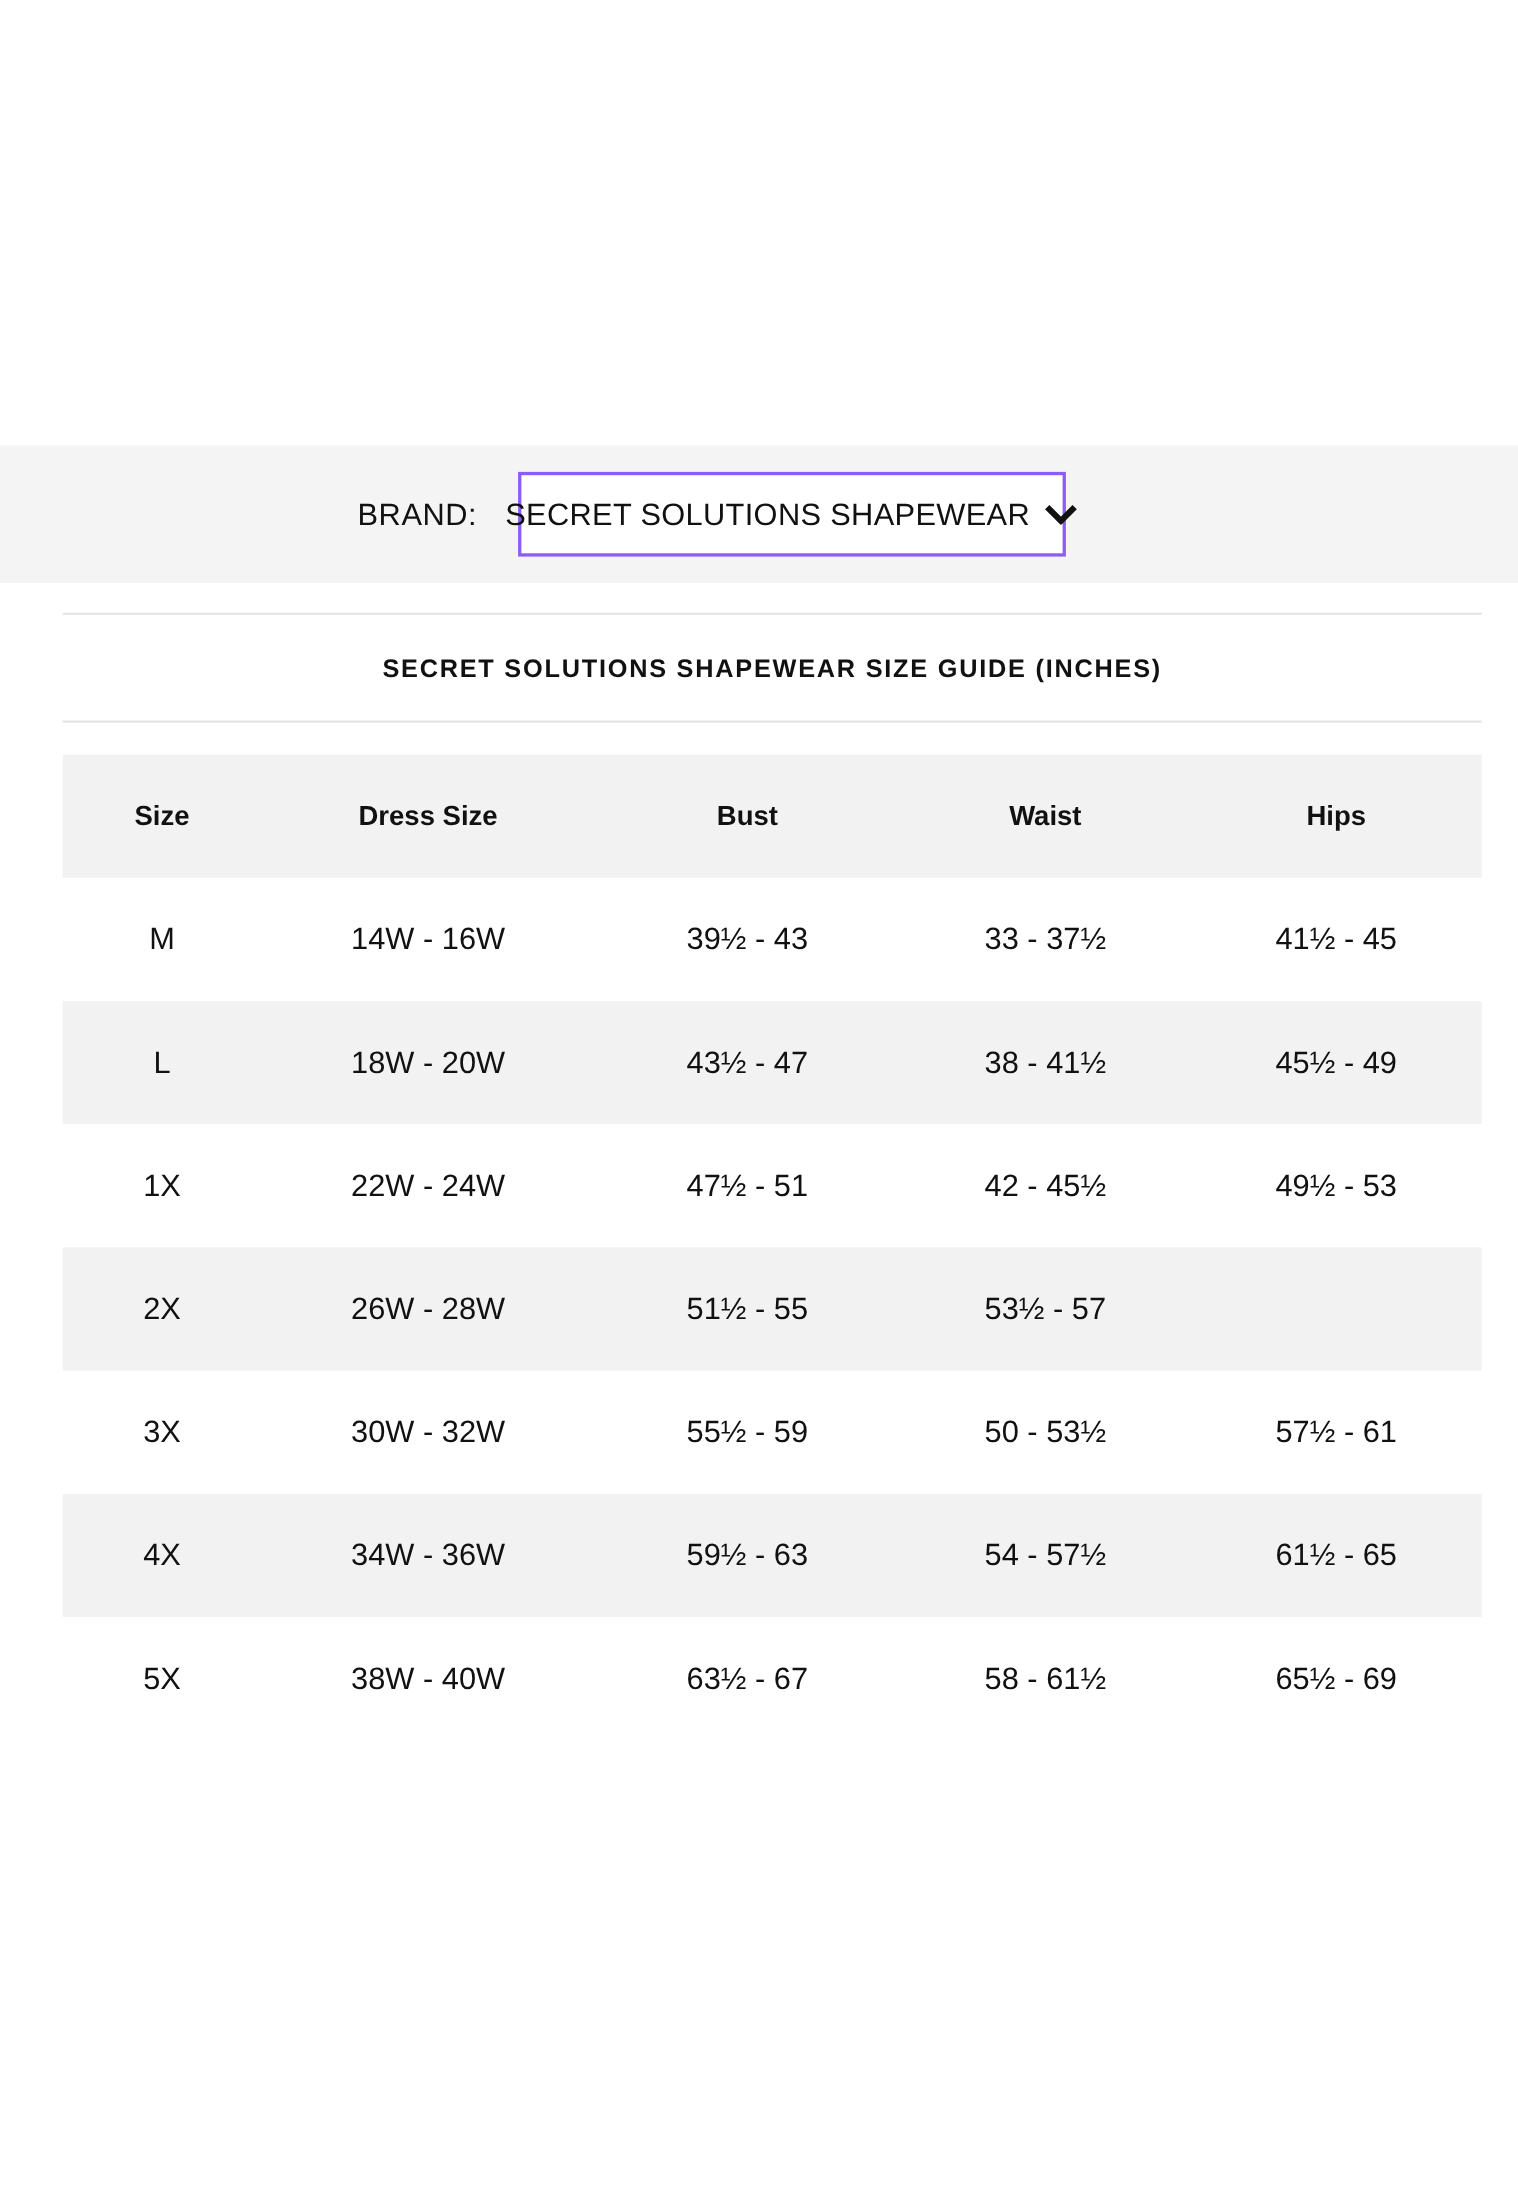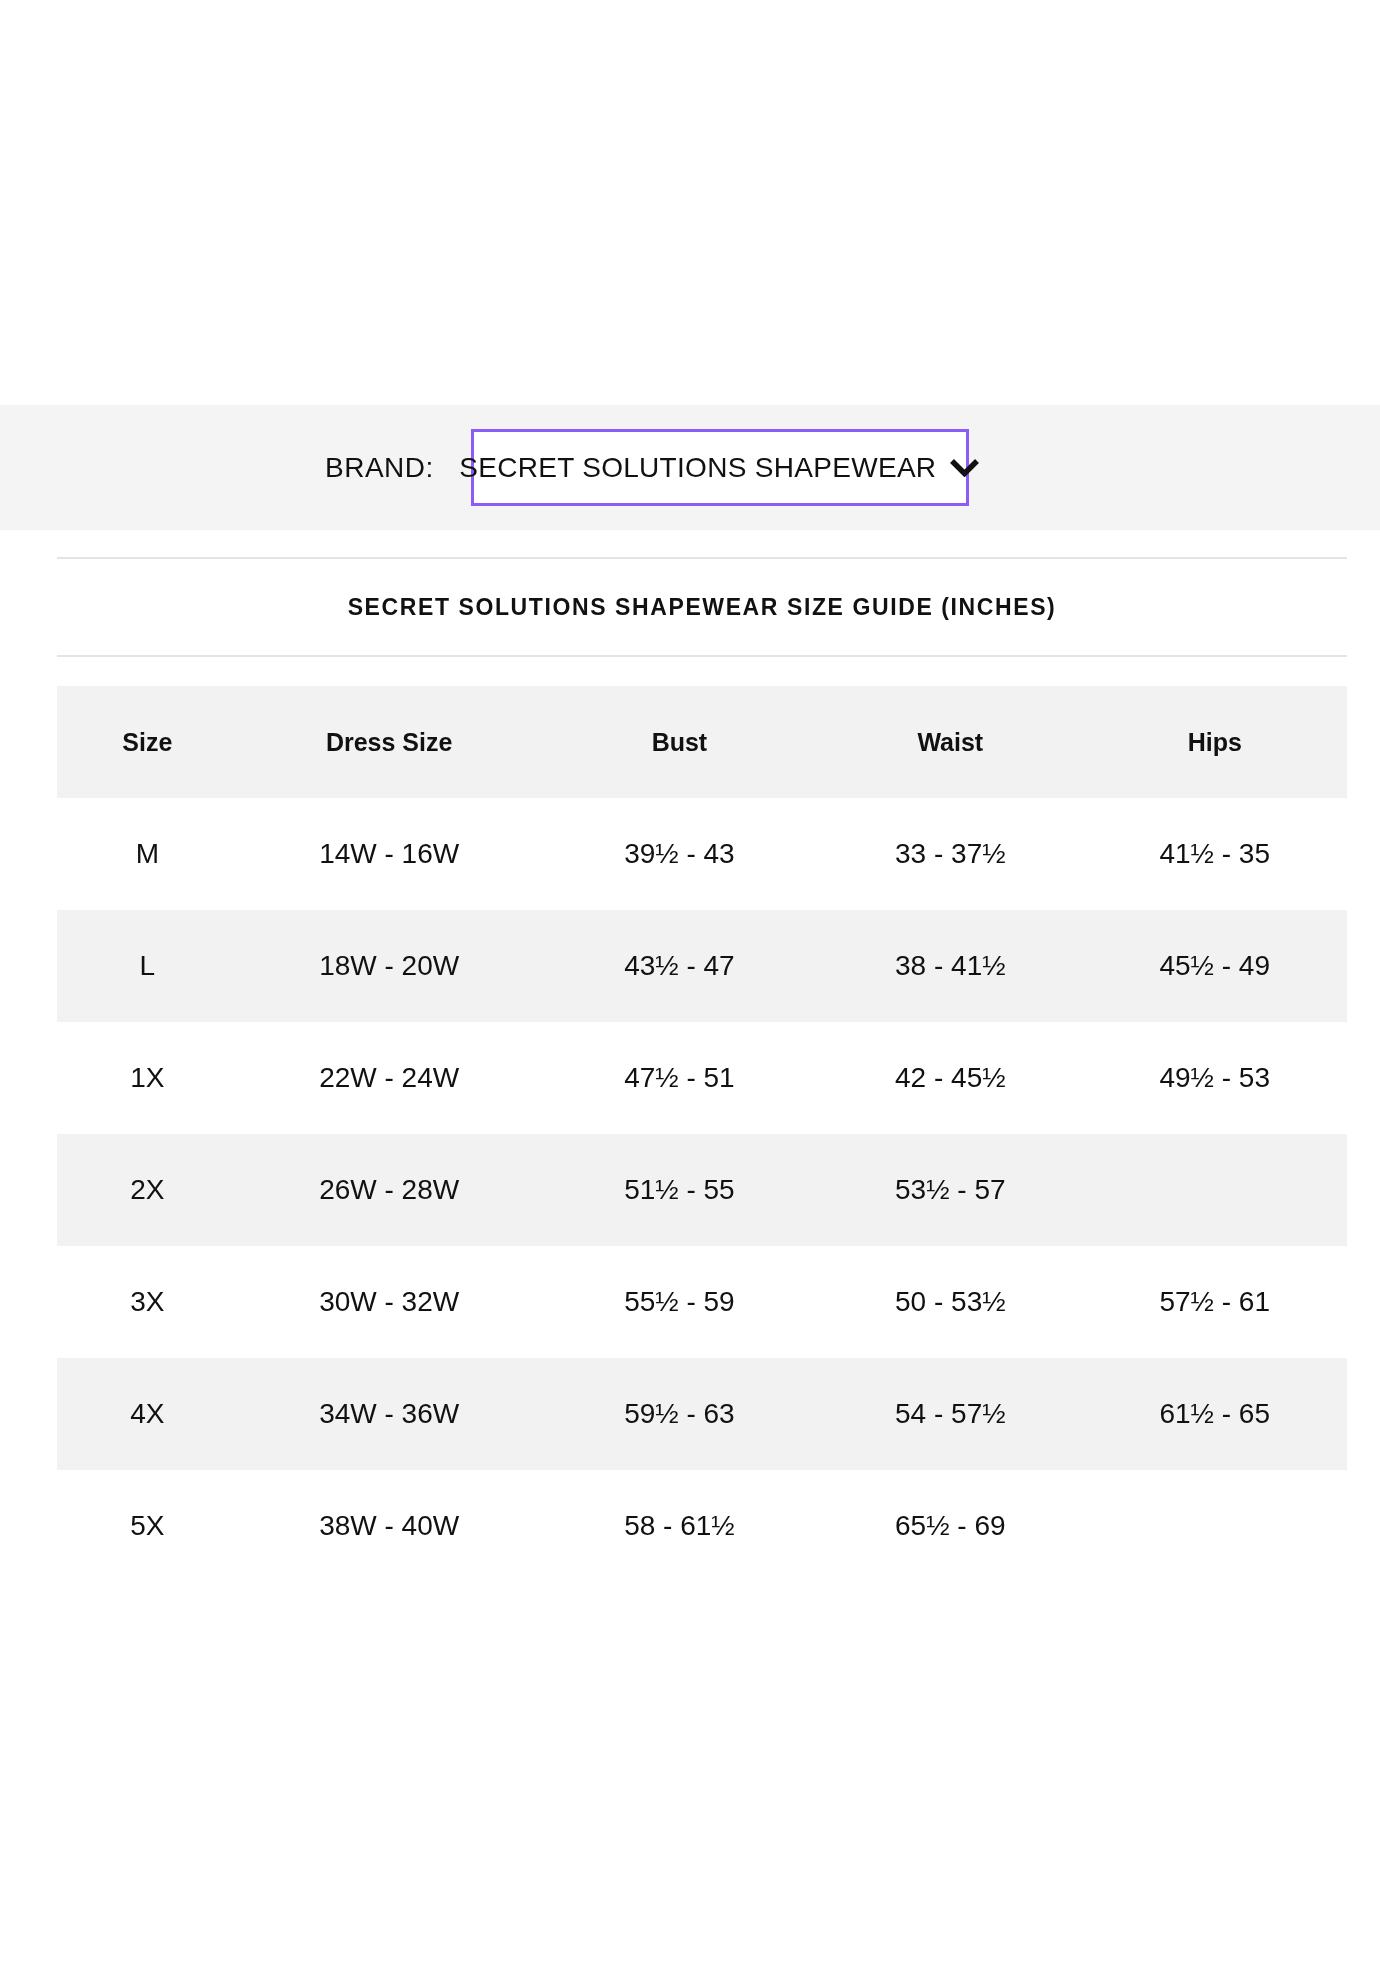--- a/index.html
+++ b/index.html
@@ -133,21 +133,21 @@
         <div class="t-cell">Dress Size</div>
         <div class="t-cell">Bust</div>
         <div class="t-cell">Waist</div>
         <div class="t-cell">Hips</div>
       </div>
       <div class="t-row">
         <div class="t-cell">M</div>
         <div class="t-cell">14W - 16W</div>
         <div class="t-cell">39½ - 43</div>
         <div class="t-cell">33 - 37½</div>
-        <div class="t-cell">41½ - 35</div>
+        <div class="t-cell">41½ - 45</div>
       </div>
       <div class="t-row shaded">
         <div class="t-cell">L</div>
         <div class="t-cell">18W - 20W</div>
         <div class="t-cell">43½ - 47</div>
         <div class="t-cell">38 - 41½</div>
         <div class="t-cell">45½ - 49</div>
       </div>
       <div class="t-row">
         <div class="t-cell">1X</div>
@@ -172,17 +172,18 @@
       <div class="t-row shaded">
         <div class="t-cell">4X</div>
         <div class="t-cell">34W - 36W</div>
         <div class="t-cell">59½ - 63</div>
         <div class="t-cell">54 - 57½</div>
         <div class="t-cell">61½ - 65</div>
       </div>
       <div class="t-row">
         <div class="t-cell">5X</div>
         <div class="t-cell">38W - 40W</div>
+        <div class="t-cell">63½ - 67</div>
         <div class="t-cell">58 - 61½</div>
         <div class="t-cell">65½ - 69</div>
       </div>
     </div>
 </div>
 
 </body></html>

